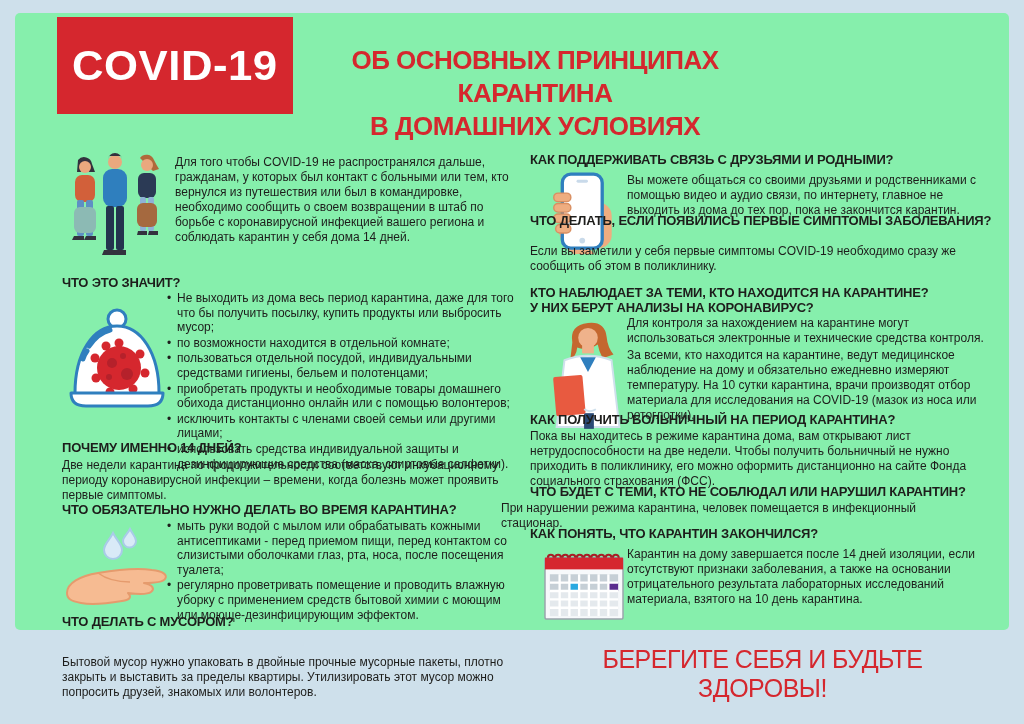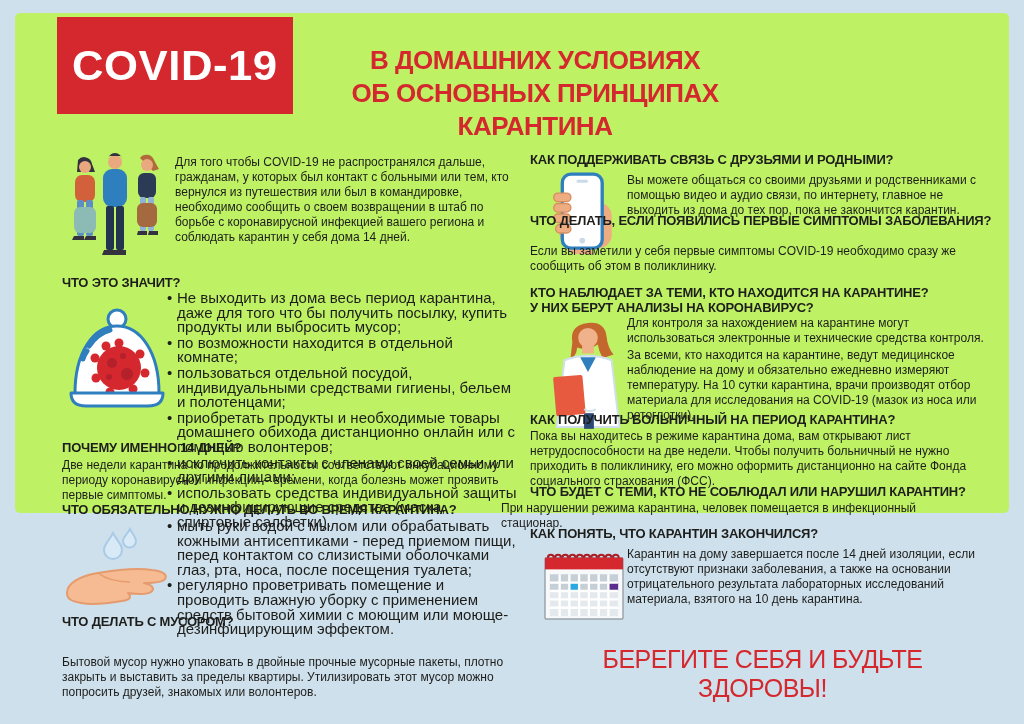--- a/index.html
+++ b/index.html
@@ -1,58 +1,58 @@
 <!DOCTYPE html>
 <html lang="ru"><head>
 <meta charset="utf-8">
 <style>
   * { margin:0; padding:0; box-sizing:border-box; }
   html,body { width:1024px; height:724px; }
   body { font-family:"Liberation Sans", sans-serif; color:#1d1d1b; }
   .frame { position:relative; width:1024px; height:724px; background:#cee0eb; overflow:hidden; }
-  .page  { position:absolute; left:15px; top:13px; width:994px; height:500px;
-           background:#bef264; border-radius:5px; }
+  .page  { position:absolute; left:15px; top:13px; width:994px; height:617px;
+           background:#86efac; border-radius:5px; }
   .abs { position:absolute; }
 
   
   .badge { left:42px; top:4px; width:236px; height:97px; background:#d5272e;
            display:flex; align-items:center; justify-content:center; }
   .badge span { color:#fff; font-weight:bold; font-size:42px; letter-spacing:0.5px;
                 transform:scaleX(1.04); }
   .title { left:280px; top:31px; width:480px; text-align:center; color:#d5272e;
            font-weight:bold; font-size:26px; line-height:33px; letter-spacing:-0.5px; }
   .agency { left:780px; top:44px; width:200px; }
   .agency-name { font-size:18px; letter-spacing:0.6px; color:#3b3b3a; font-weight:500; }
   .agency-sub { margin-top:9px; font-size:9.5px; font-weight:bold; color:#3b3b3a; line-height:13px; }
   .agency-sub .phone { color:#d5272e; }
 
   
   .h  { font-size:13px; font-weight:bold; letter-spacing:-0.2px; line-height:15px; color:#1d1d1b; }
   .t  { font-size:12px; line-height:15px; color:#1d1d1b; }
   ul.blist { list-style:none; }
-  ul.blist li { position:relative; padding-left:12px; font-size:15px; line-height:14.6px;
+  ul.blist li { position:relative; padding-left:12px; font-size:12px; line-height:14.6px;
                 margin-bottom:1px; }
   ul.blist li::before { content:"•"; position:absolute; left:2px; top:0; }
 
   .slogan { left:520px; top:632px; width:455px; text-align:center; color:#d5272e;
             font-weight:normal; font-size:25px; letter-spacing:-0.5px; }
   svg { display:block; }
 </style>
 </head>
 <body>
 
 <div class="frame">
   <div class="page">
 
     <div class="abs badge">
       <span>COVID-19</span>
     </div>
     <div class="abs title">
+      <div>ОБ ОСНОВНЫХ ПРИНЦИПАХ КАРАНТИНА</div>
       <div>В ДОМАШНИХ УСЛОВИЯХ</div>
-      <div>ОБ ОСНОВНЫХ ПРИНЦИПАХ КАРАНТИНА</div>
     </div>
 
     <div class="abs" style="left:47px; top:137px;">
       <svg viewBox="0 0 106 116" width="106" height="116">
         <path d="M16,10 a8,8 0 0 1 14,4 l3,8 h-18 z" fill="#33323e"></path>
         <circle cx="23" cy="17" r="6" fill="#eaa87e"></circle>
         <rect x="13" y="25" width="20" height="27" rx="7" fill="#d2603a"></rect>
         <rect x="15" y="50" width="7" height="36" rx="2" fill="#5e8fc4"></rect>
         <rect x="24" y="50" width="7" height="36" rx="2" fill="#5e8fc4"></rect>
         <rect x="12" y="57" width="22" height="26" rx="6" fill="#8cbab4"></rect>

